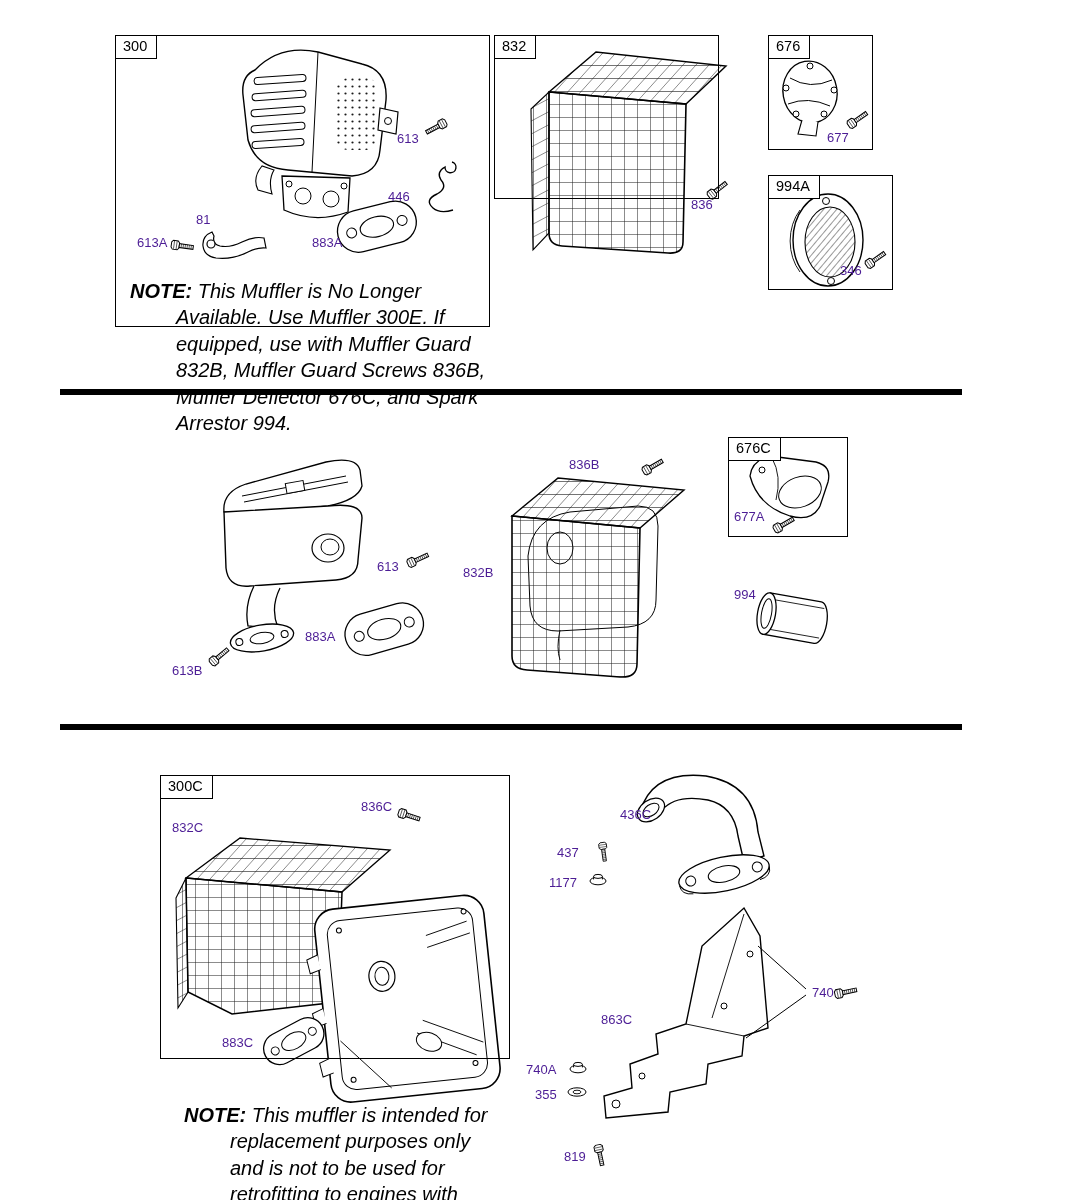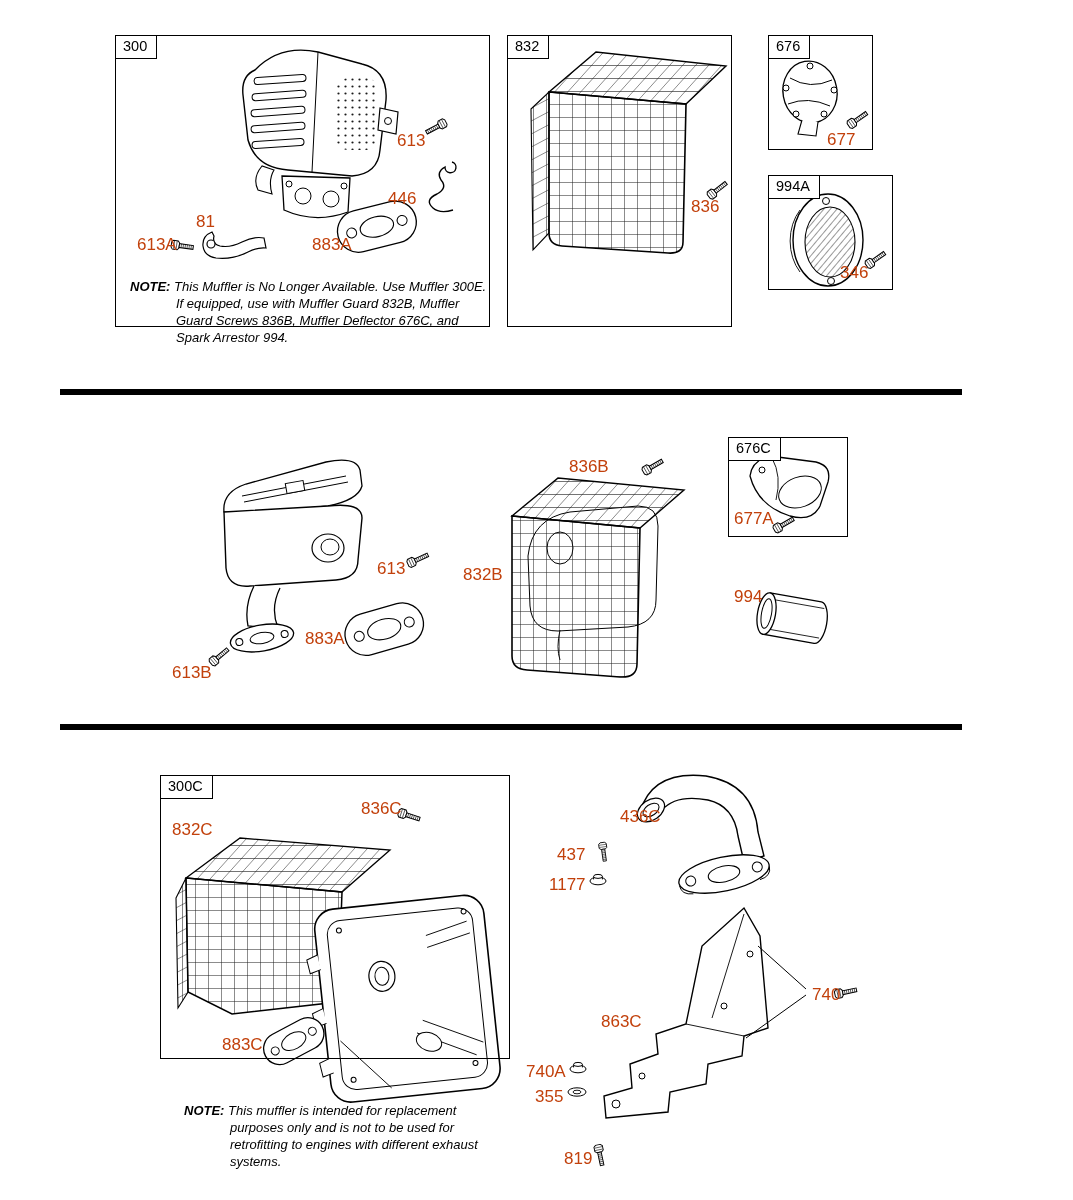--- a/index.html
+++ b/index.html
@@ -7,23 +7,23 @@
   body { font-family:"Liberation Sans","DejaVu Sans",sans-serif; color:#000; }
   .page { position:relative; width:1073px; height:1200px; background:#fff; overflow:hidden; }
   .art { position:absolute; left:0; top:0; }
   .pbox { position:absolute; border:1.6px solid #000; background:transparent; }
   .pbox-title {
     position:absolute; top:0; left:0;
     padding:2px 9px 3px 7px;
     border-right:1.6px solid #000; border-bottom:1.6px solid #000;
     font-size:14.5px; line-height:1.15; background:#fff; white-space:nowrap;
   }
-  .plabel { position:absolute; font-size:17px; white-space:nowrap; color:#c2410c; }
+  .plabel { position:absolute; font-size:13px; white-space:nowrap; color:#4c1d95; }
   .note {
-    position:absolute; font-style:italic; font-size:13px; line-height:1.32;
+    position:absolute; font-style:italic; font-size:20px; line-height:1.32;
     padding-left:46px; text-indent:-46px; color:#000;
   }
   .note-head { font-weight:bold; font-style:italic; }
   .divider { position:absolute; height:6px; background:#000; }
 </style>
 </head>
 <body>
 
 <div class="page">
 
@@ -261,21 +261,21 @@
     <use href="#bolt" transform="translate(602,1144) rotate(78) scale(0.95)"></use>
   </svg>
 
   <div class="pbox" style="left:115px;top:35px;width:375px;height:292px">
     <span class="pbox-title">300</span>
     <div class="note" style="left:14px;top:242px;width:362px">
       <span class="note-head">NOTE:</span>
       <span class="note-body">This Muffler is No Longer Available. Use Muffler 300E. If equipped, use with Muffler Guard 832B, Muffler Guard Screws 836B, Muffler Deflector 676C, and Spark Arrestor 994.</span>
     </div>
   </div>
-  <div class="pbox" style="left:507px;top:35px;width:225px;height:292px">
+  <div class="pbox" style="left:494px;top:35px;width:225px;height:164px">
     <span class="pbox-title">832</span>
   </div>
   <div class="pbox" style="left:768px;top:35px;width:105px;height:115px">
     <span class="pbox-title">676</span>
   </div>
   <div class="pbox" style="left:768px;top:175px;width:125px;height:115px">
     <span class="pbox-title">994A</span>
   </div>
   <div class="pbox" style="left:728px;top:437px;width:120px;height:100px">
     <span class="pbox-title">676C</span>

